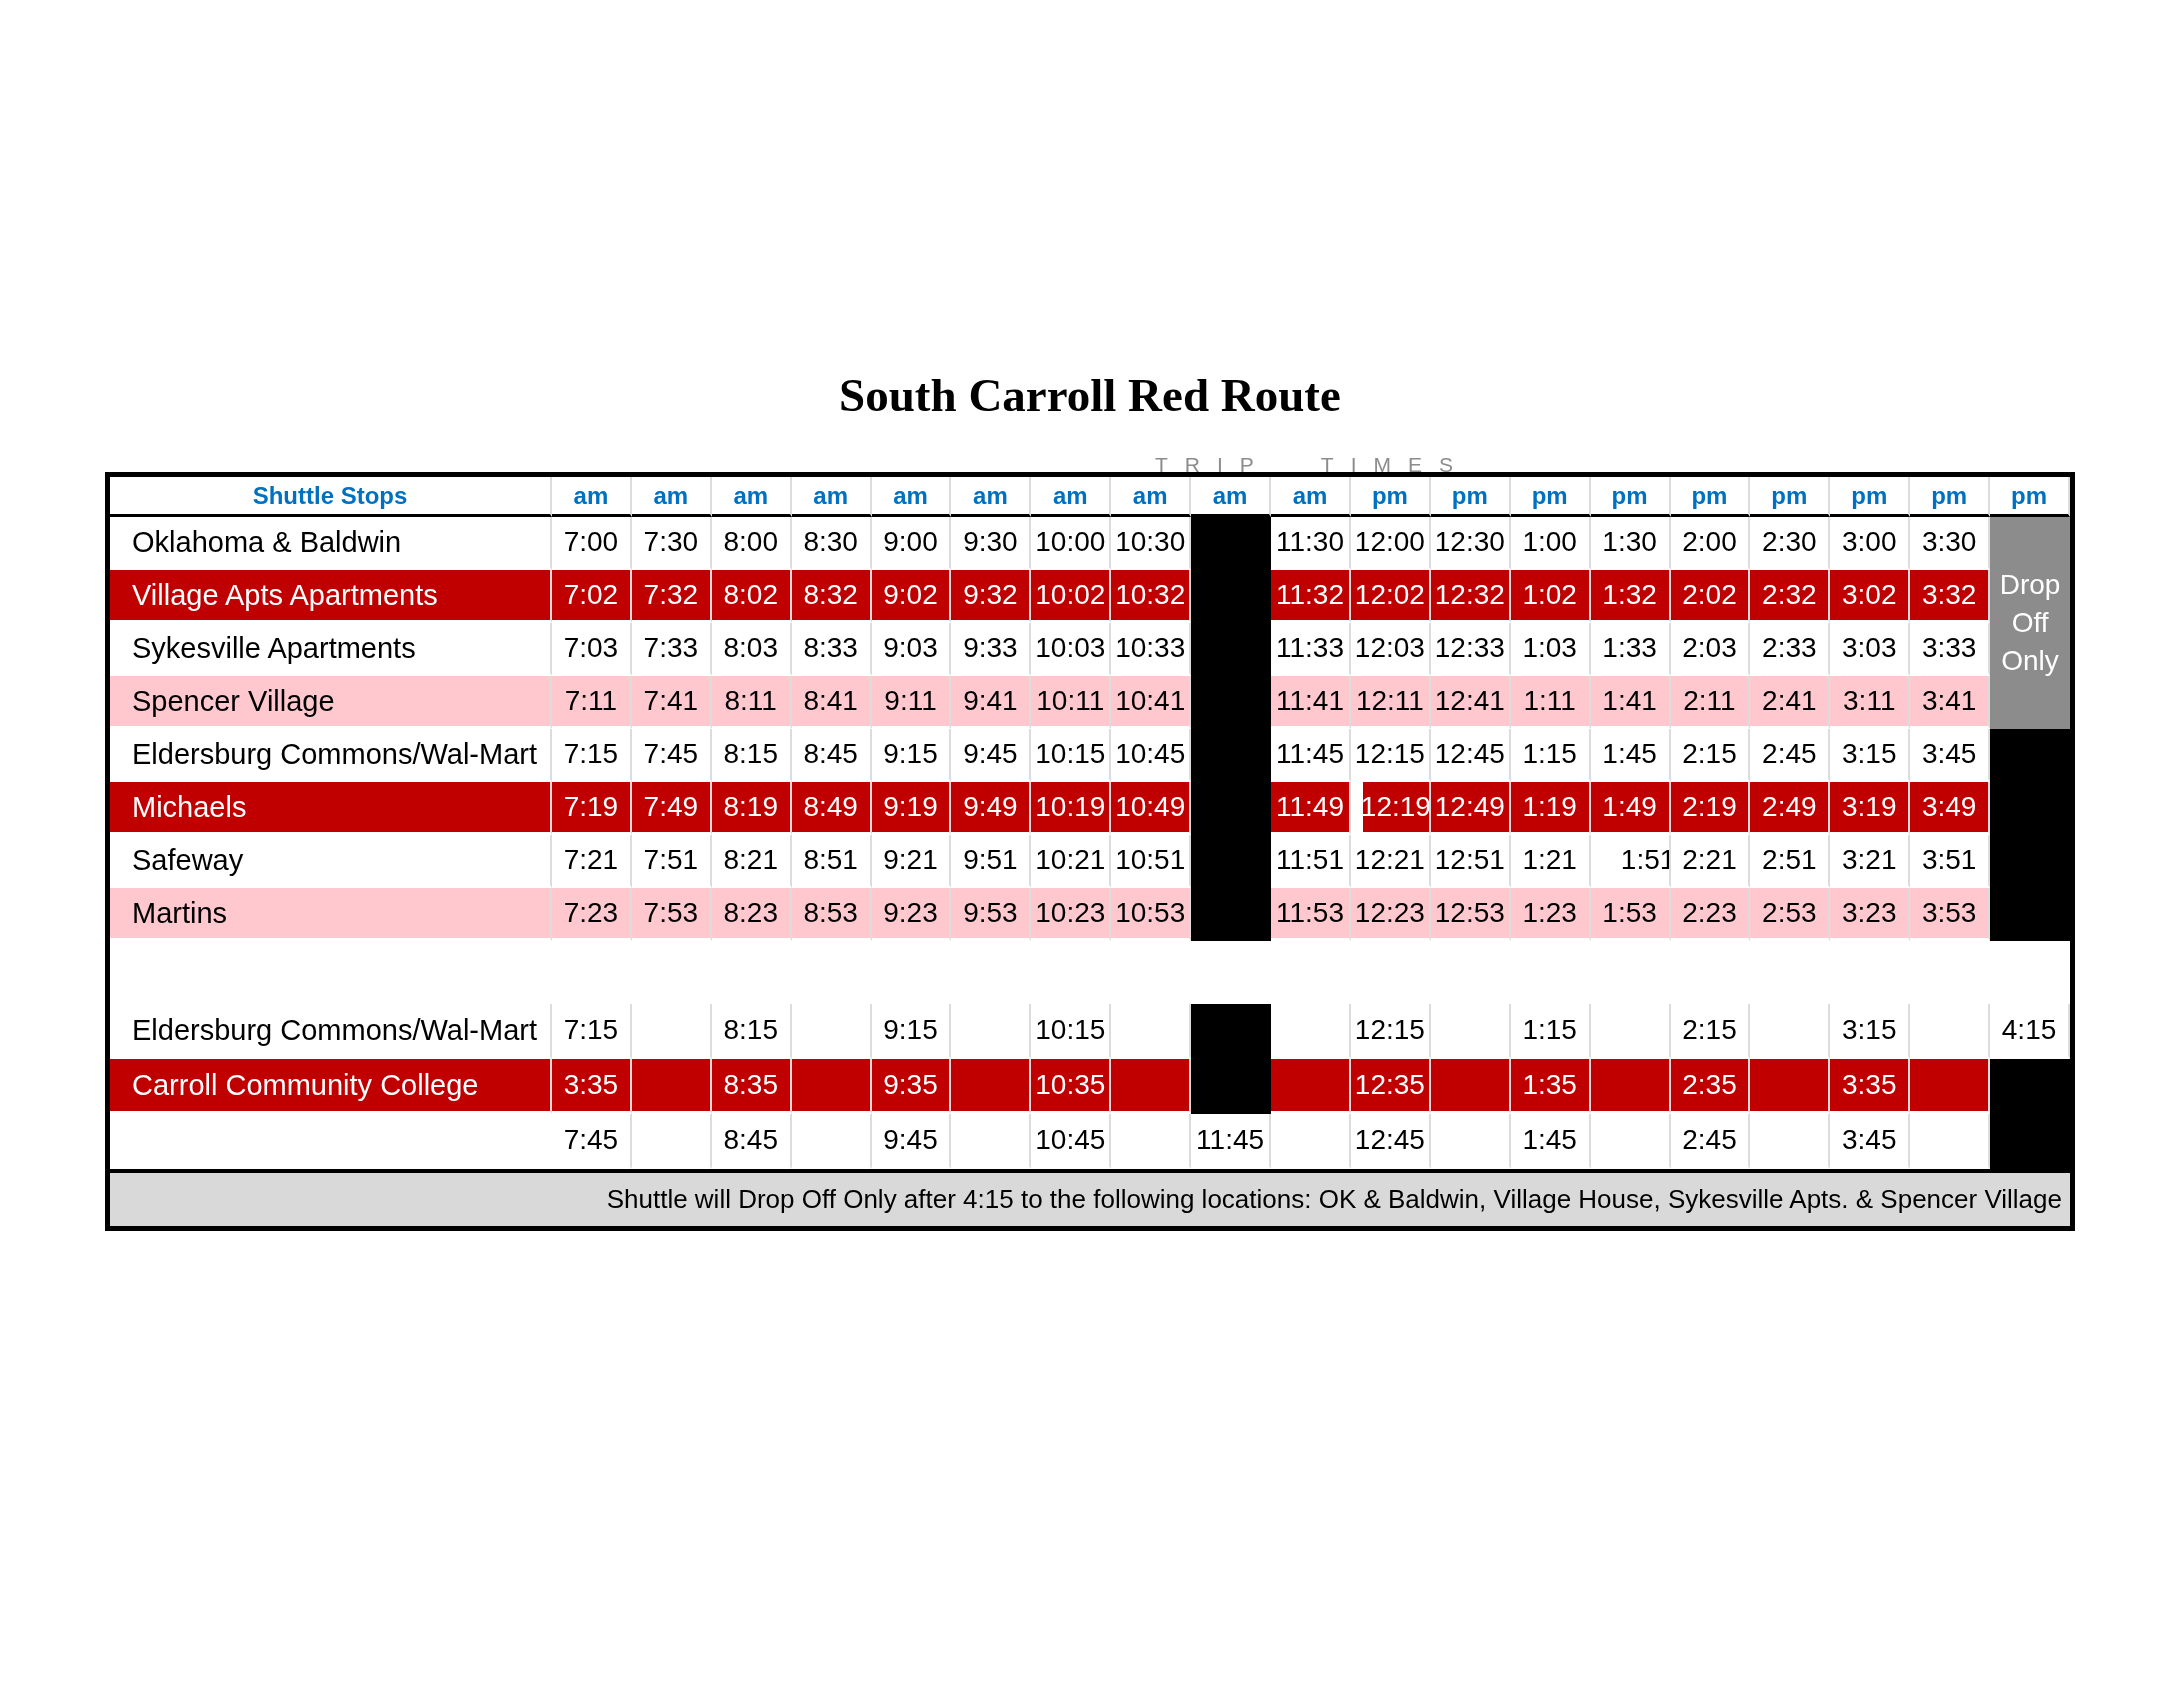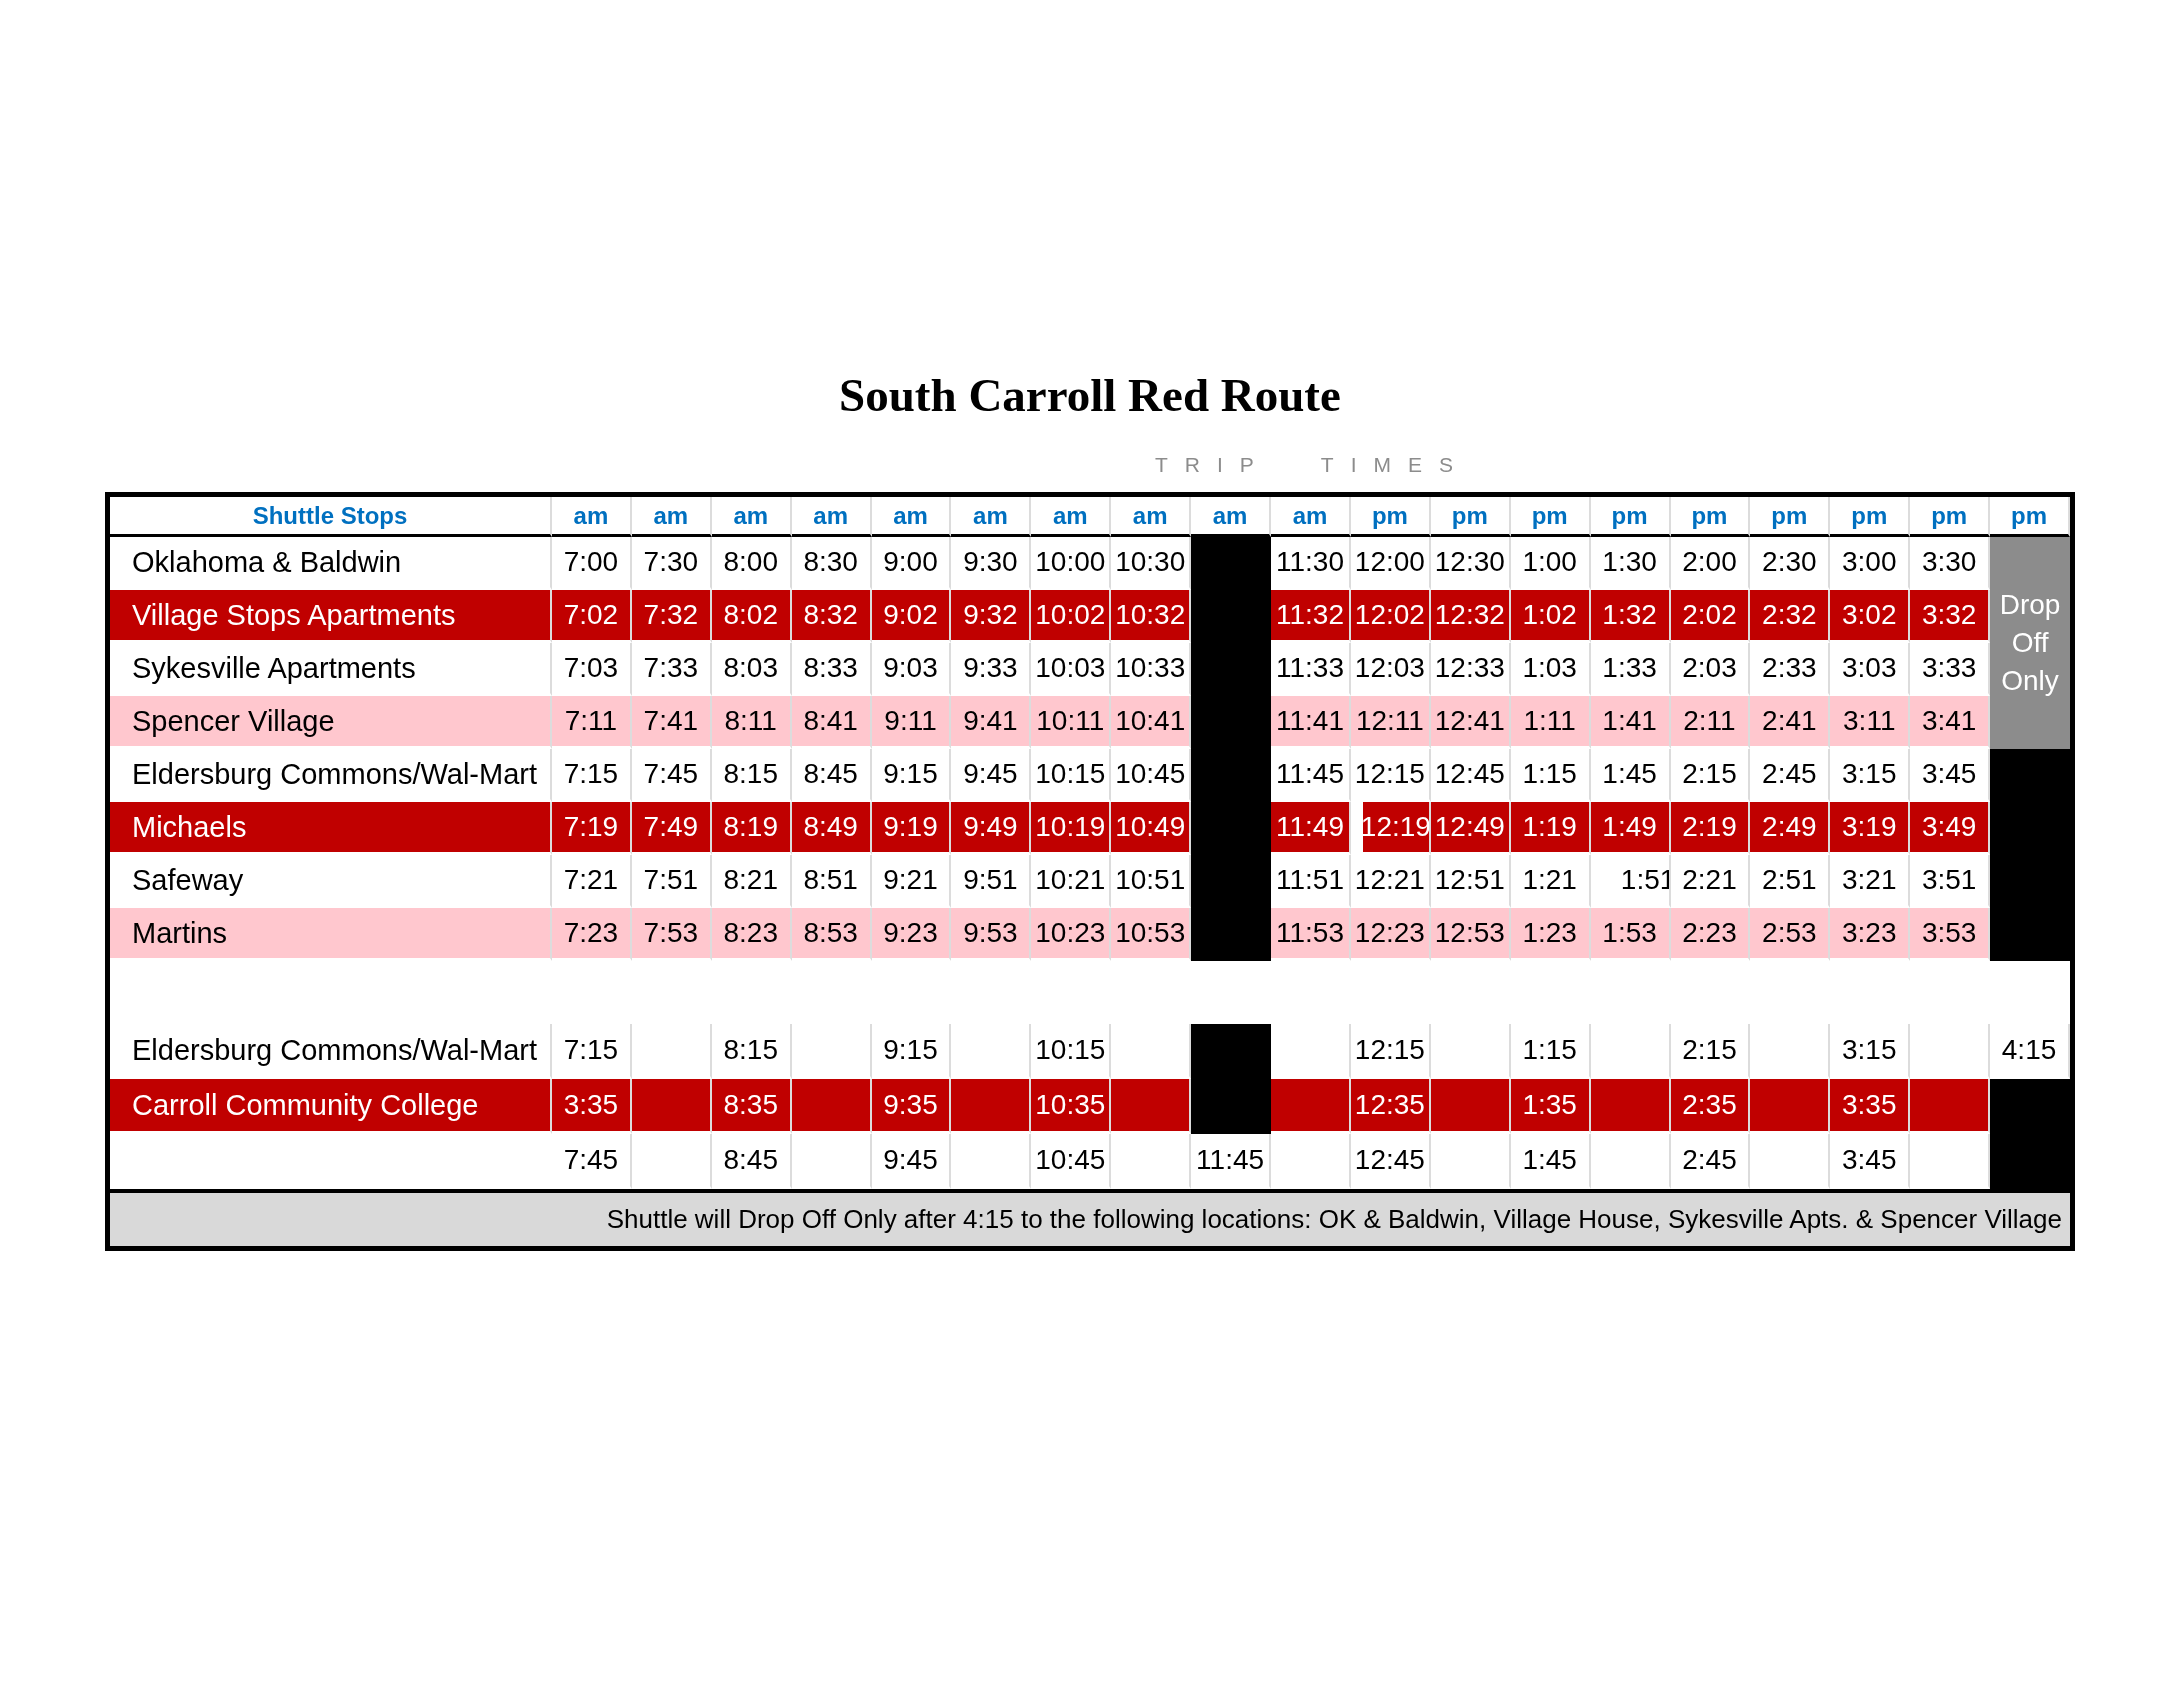--- a/index.html
+++ b/index.html
@@ -9,21 +9,21 @@
   }
   .title{
     position:absolute; top:368px; left:105px; width:1970px; text-align:center;
     font-family:"Liberation Serif", serif; font-weight:bold; font-size:47px;
   }
   .subtitle{
     position:absolute; top:453px; left:550px; width:1525px; text-align:center;
     font-size:21px; color:var(--subtle,#8c8c8c); letter-spacing:17px; word-spacing:28px;
   }
   .grid{
-    position:absolute; left:105px; top:492px; width:1970px; box-sizing:border-box;
+    position:absolute; left:105px; top:472px; width:1970px; box-sizing:border-box;
     border:5px solid #000; background:#fff;
     display:grid;
     grid-template-columns:442px repeat(19, 1fr);
     grid-template-rows:40px repeat(8, 53px) 63px repeat(3, 55px) 57px;
   }
   .cell{
     box-sizing:border-box; display:flex; align-items:center; justify-content:center;
     border-right:2px solid #dcdcdc; border-bottom:3px solid #fff;
     font-size:28px; white-space:nowrap; overflow:hidden; background:#fff;
   }
@@ -85,21 +85,21 @@
       <div class="cell tone-white" style="grid-area: 2 / 9;">10:30</div>
       <div class="cell tone-white" style="grid-area: 2 / 11;">11:30</div>
       <div class="cell tone-white" style="grid-area: 2 / 12;">12:00</div>
       <div class="cell tone-white" style="grid-area: 2 / 13;">12:30</div>
       <div class="cell tone-white" style="grid-area: 2 / 14;">1:00</div>
       <div class="cell tone-white" style="grid-area: 2 / 15;">1:30</div>
       <div class="cell tone-white" style="grid-area: 2 / 16;">2:00</div>
       <div class="cell tone-white" style="grid-area: 2 / 17;">2:30</div>
       <div class="cell tone-white" style="grid-area: 2 / 18;">3:00</div>
       <div class="cell tone-white" style="grid-area: 2 / 19;">3:30</div>
-      <div class="cell lbl tone-red" style="grid-area: 3 / 1;">Village Stops Apartments</div>
+      <div class="cell lbl tone-red" style="grid-area: 3 / 1;">Village Apts Apartments</div>
       <div class="cell tone-red" style="grid-area: 3 / 2;">7:02</div>
       <div class="cell tone-red" style="grid-area: 3 / 3;">7:32</div>
       <div class="cell tone-red" style="grid-area: 3 / 4;">8:02</div>
       <div class="cell tone-red" style="grid-area: 3 / 5;">8:32</div>
       <div class="cell tone-red" style="grid-area: 3 / 6;">9:02</div>
       <div class="cell tone-red" style="grid-area: 3 / 7;">9:32</div>
       <div class="cell tone-red" style="grid-area: 3 / 8;">10:02</div>
       <div class="cell tone-red" style="grid-area: 3 / 9;">10:32</div>
       <div class="cell tone-red" style="grid-area: 3 / 11;">11:32</div>
       <div class="cell tone-red" style="grid-area: 3 / 12;">12:02</div>

